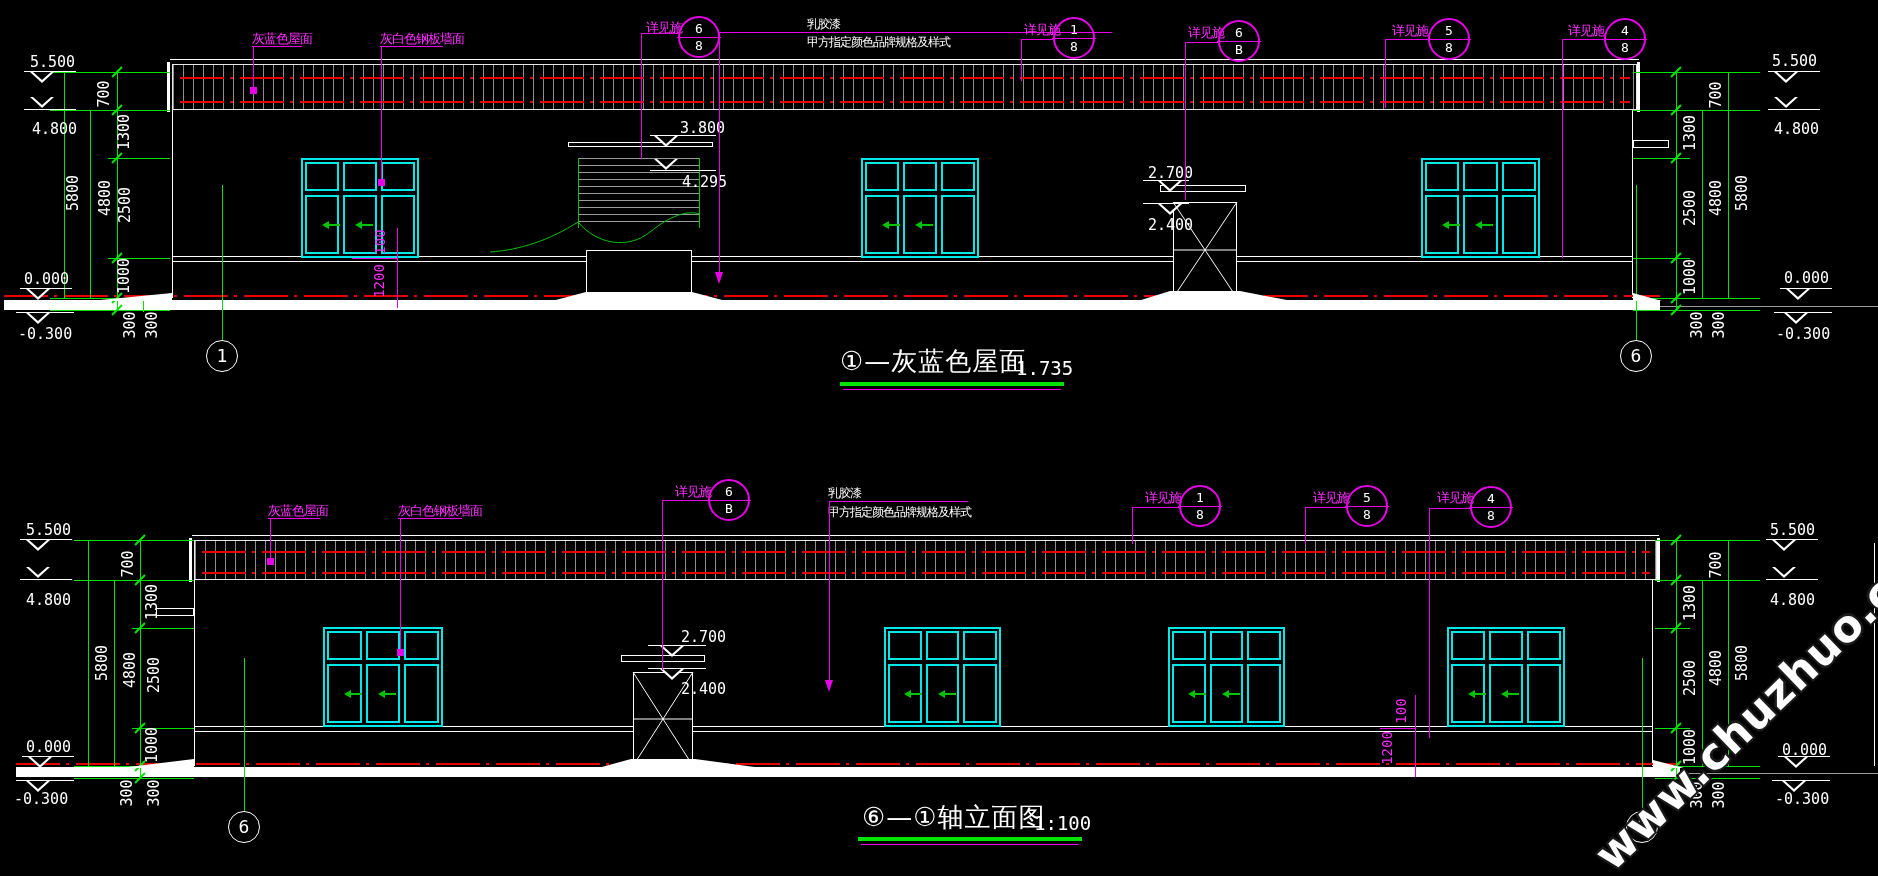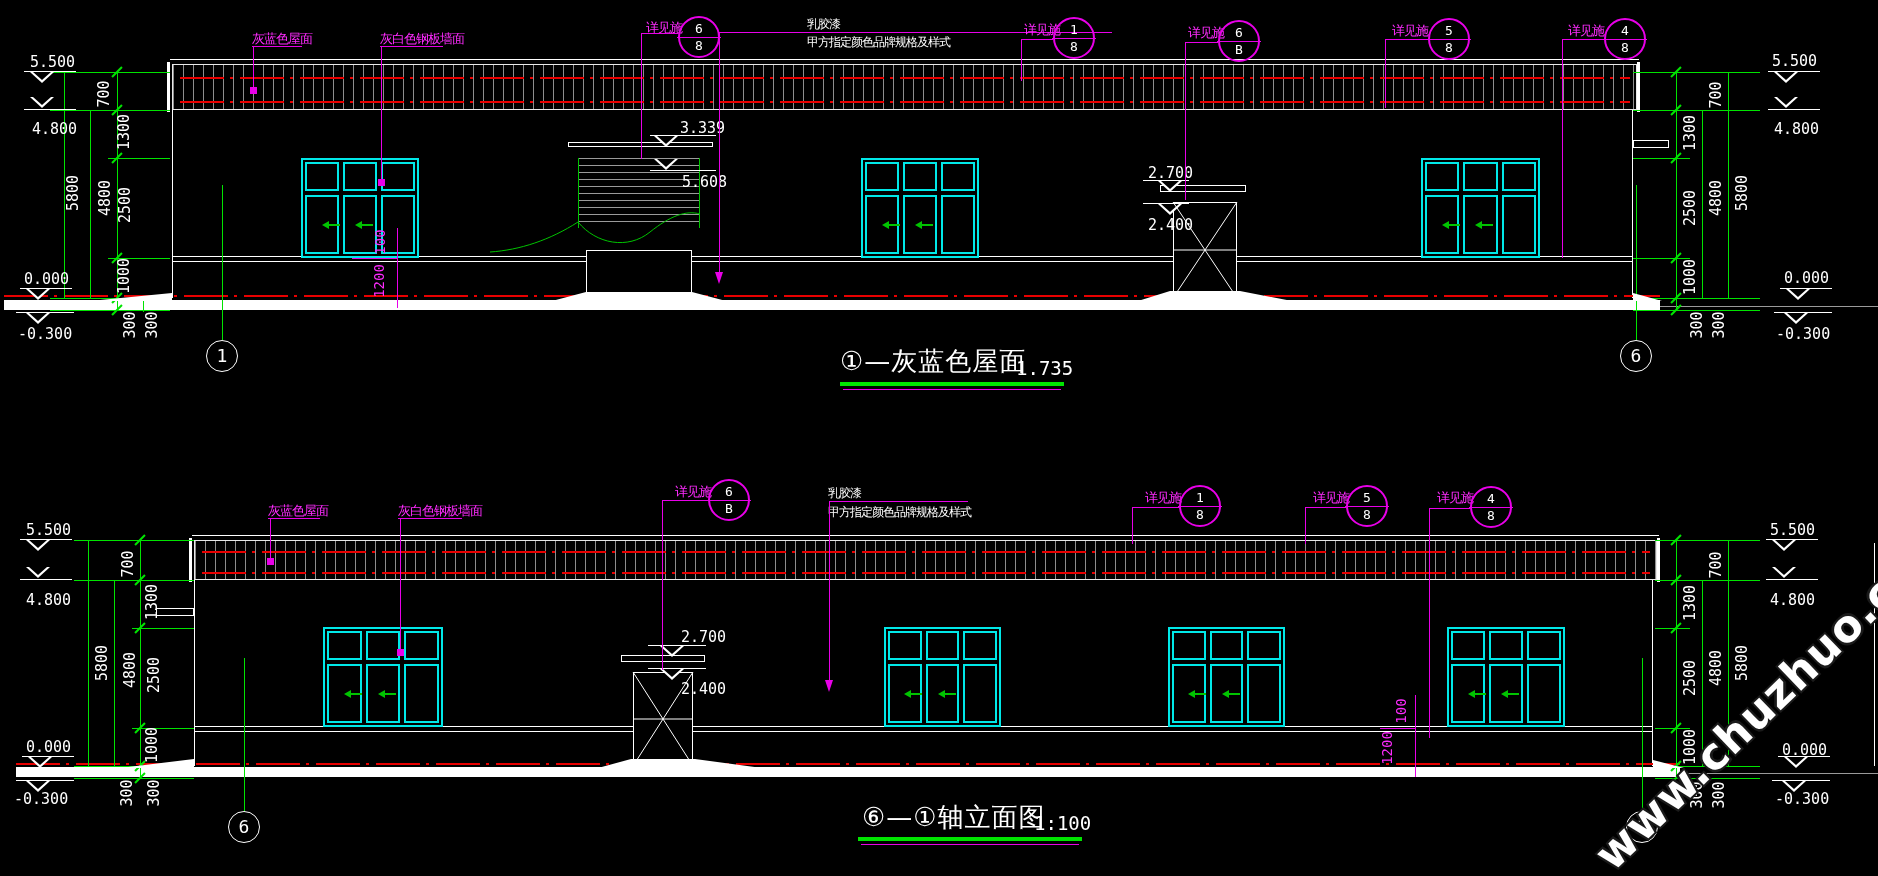--- a/index.html
+++ b/index.html
@@ -212,30 +212,30 @@
   <div class="tri" style="left:1786px;top:289px;">
       <div class="in"></div>
     </div>
   <div class="num" style="left:1784px;top:269px;">0.000</div>
   <div class="wl" style="left:1774px;top:312px;width:58px;height:1px;"></div>
   <div class="tri" style="left:1784px;top:313px;">
       <div class="in"></div>
     </div>
   <div class="num" style="left:1776px;top:325px;">-0.300</div>
 
-  <div class="num" style="left:680px;top:119px;">3.339</div>
+  <div class="num" style="left:680px;top:119px;">3.800</div>
   <div class="wl" style="left:650px;top:135px;width:66px;height:1px;"></div>
   <div class="tri" style="left:654px;top:136px;">
       <div class="in"></div>
     </div>
   <div class="wl" style="left:650px;top:170px;width:66px;height:1px;"></div>
   <div class="tri" style="left:654px;top:159px;">
       <div class="in"></div>
     </div>
-  <div class="num" style="left:682px;top:173px;">5.608</div>
+  <div class="num" style="left:682px;top:173px;">4.295</div>
   <div class="num" style="left:1148px;top:164px;">2.700</div>
   <div class="wl" style="left:1143px;top:180px;width:46px;height:1px;"></div>
   <div class="tri" style="left:1158px;top:181px;">
       <div class="in"></div>
     </div>
   <div class="num" style="left:1148px;top:216px;">2.400</div>
   <div class="wl" style="left:1143px;top:203px;width:46px;height:1px;"></div>
   <div class="tri" style="left:1158px;top:204px;">
       <div class="in"></div>
     </div>

